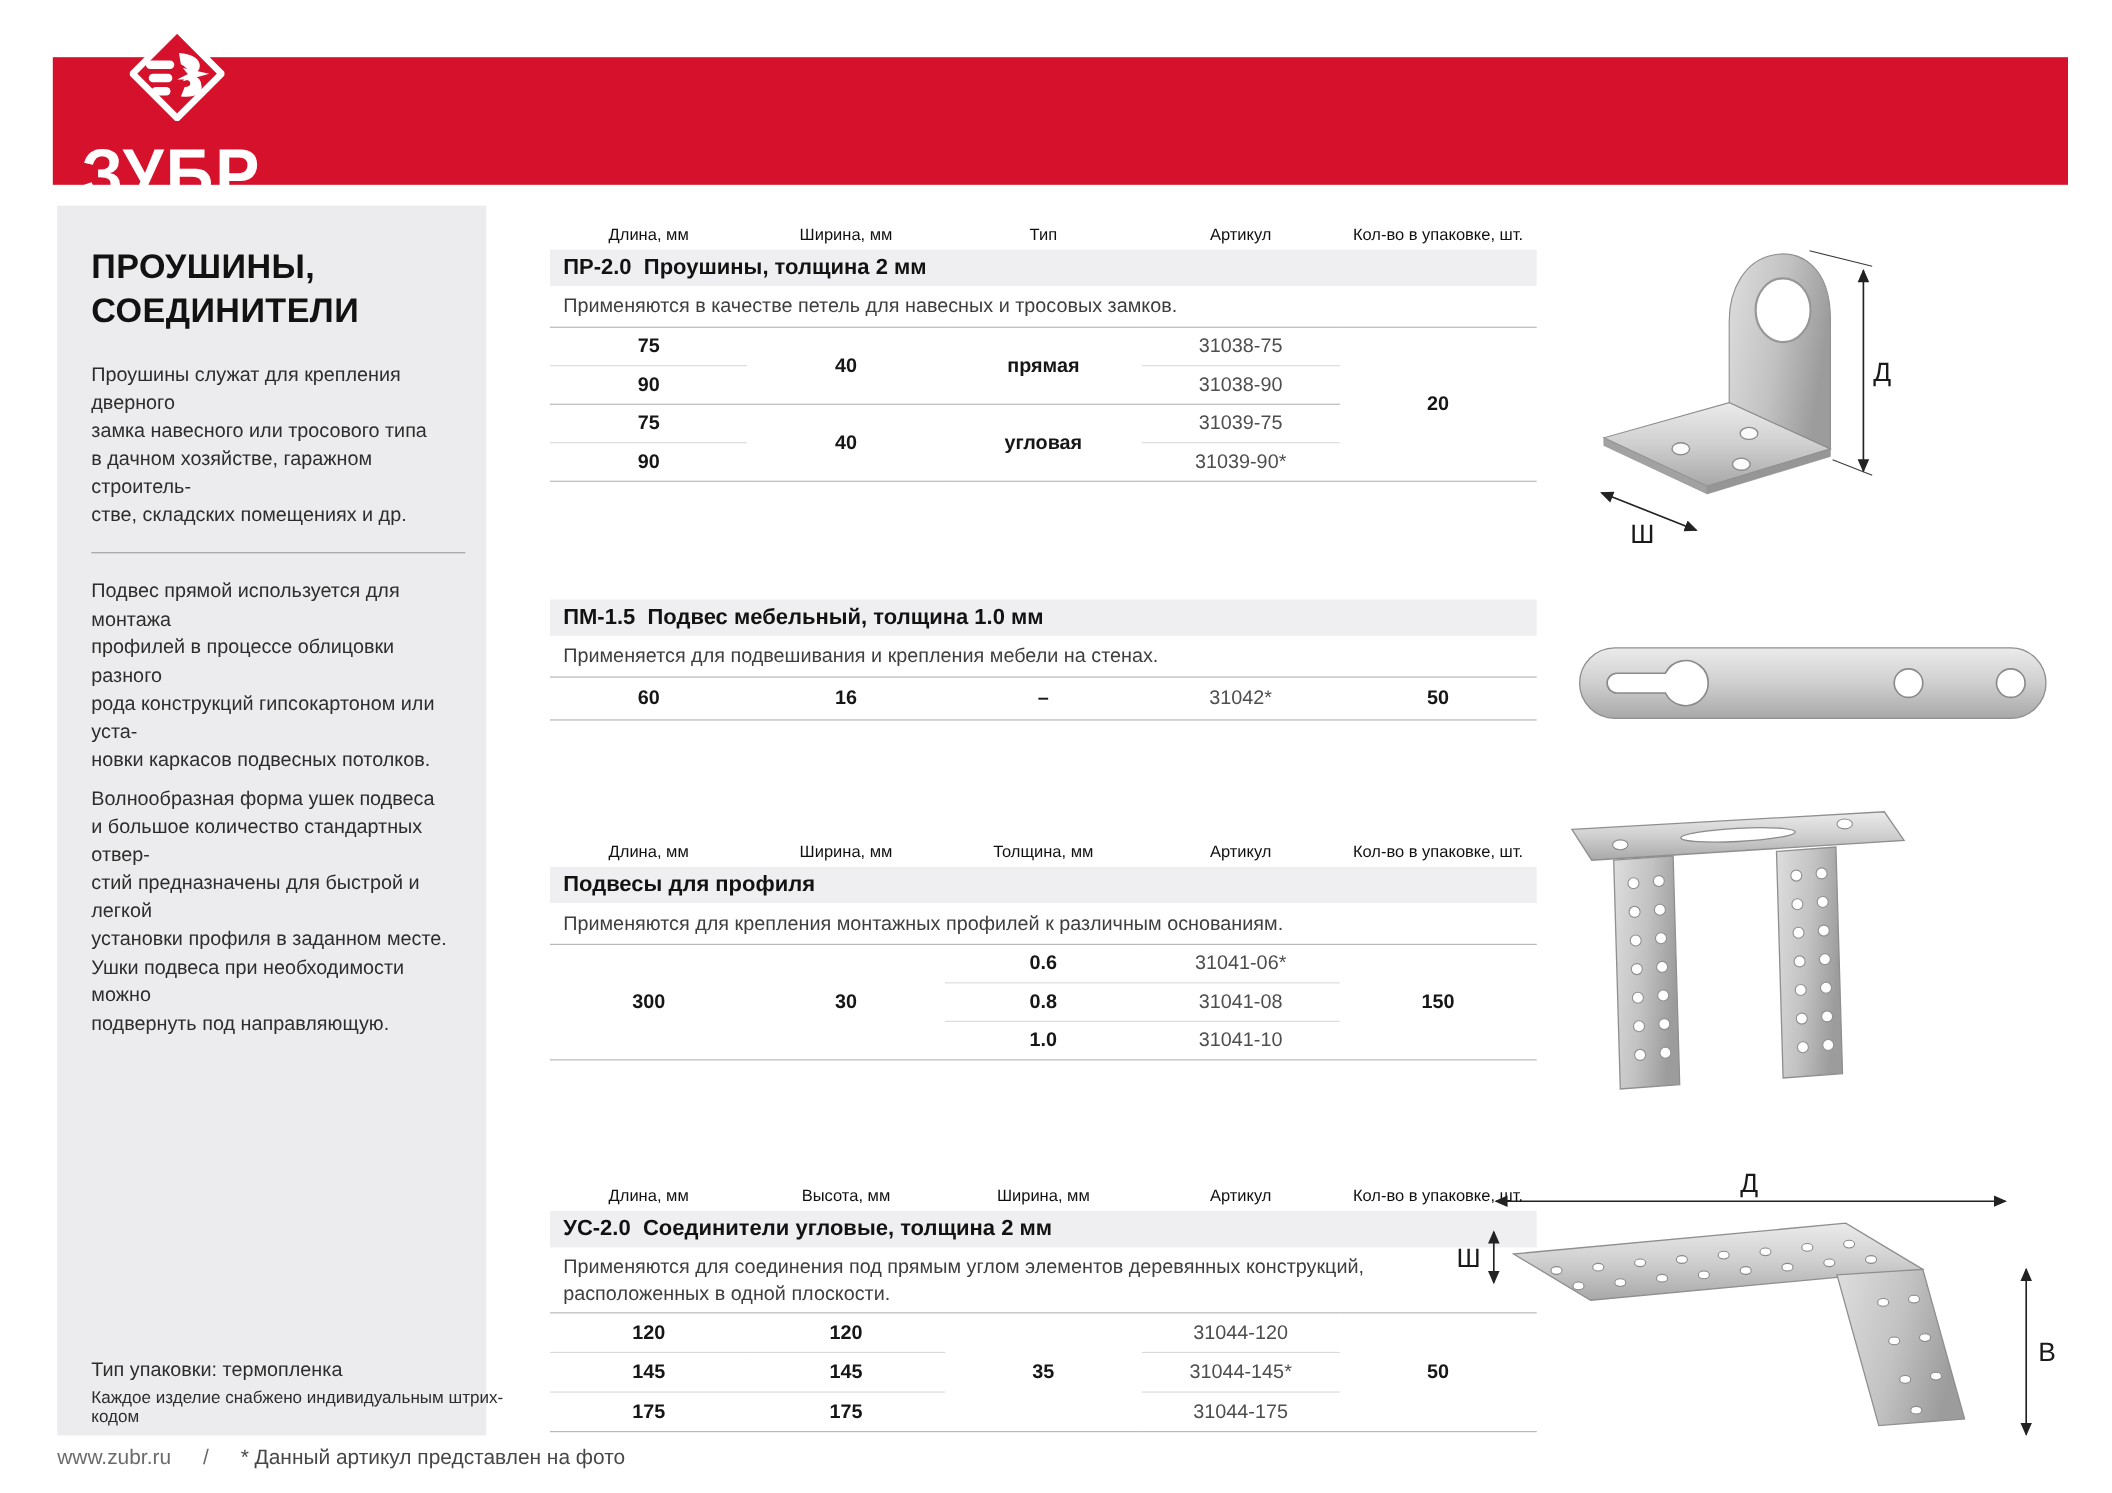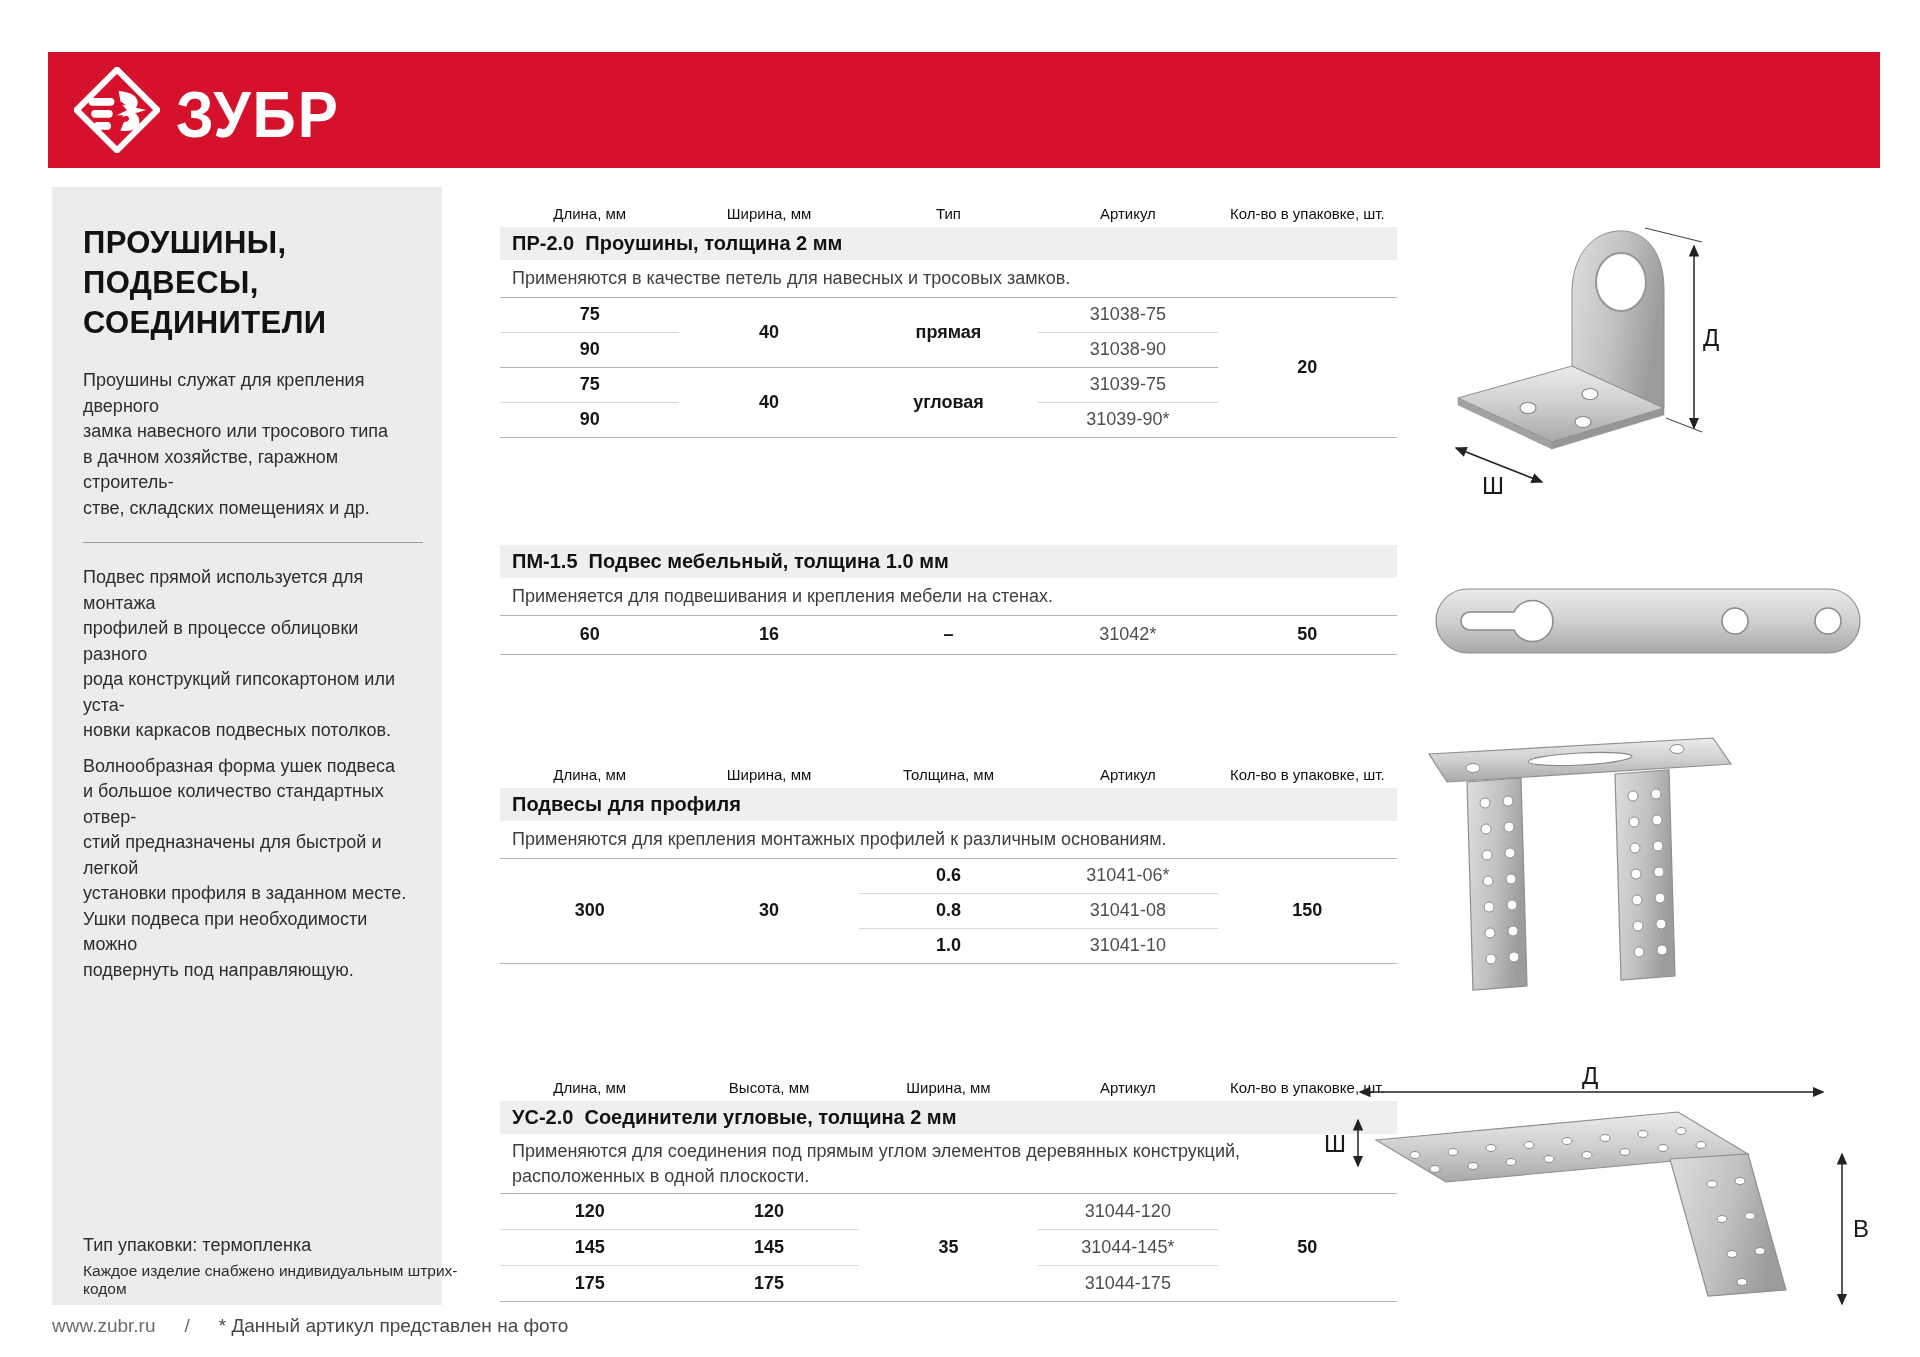--- a/index.html
+++ b/index.html
@@ -6,21 +6,21 @@
   html,body { width:1920px; height:1357px; }
   body {
     position:relative; background:#ffffff;
     font-family:"Liberation Sans", sans-serif;
     color:#161616; overflow:hidden;
   }
 
   
   .red-band { position:absolute; left:48px; top:52px; width:1832px; height:116px;
     background:#d6112b; display:flex; align-items:center; }
-  .logo { display:flex; align-items:flex-end; gap:16px; margin-left:26px; }
+  .logo { display:flex; align-items:center; gap:16px; margin-left:26px;flex-direction:column; }
   .logo-text { color:#ffffff; font-weight:bold; font-size:64px; letter-spacing:2px;
     transform:scaleX(0.94); transform-origin:left center; line-height:1; padding-bottom:6px; }
 
   
   .sidebar { position:absolute; left:52px; top:187px; width:390px; height:1118px;
     background:#ececee; padding:36px 20px 0 31px; }
   .sidebar-title { font-size:31px; font-weight:bold; line-height:40px; color:#121212;
     letter-spacing:0.4px; margin-bottom:25px; }
   .sb-par { margin-bottom:0; }
   .sb-line { font-size:18px; line-height:25.5px; color:#2d2d2d; }
@@ -93,21 +93,20 @@
       <path d="M52,28 Q74,30 74,42 Q74,49 64,51 Q76,53 76,64 Q76,76 54,74 L58,64 Q64,64 64,60 Q64,56 56,56 L50,56 L62,50 Q62,44 54,40 Z" fill="#ffffff"></path>
       <polygon points="56,44 84,50 56,58 62,51" fill="#ffffff"></polygon>
     </svg>
     <div class="logo-text">ЗУБР</div>
   </div>
 </div>
 
 <div class="sidebar">
   <div class="sidebar-title">
     <div>ПРОУШИНЫ,</div>
-    <div>ПОДВЕСЫ,</div>
     <div>СОЕДИНИТЕЛИ</div>
   </div>
   <div class="sb-par">
     <div class="sb-line">Проушины служат для крепления дверного</div>
     <div class="sb-line">замка навесного или тросового типа</div>
     <div class="sb-line">в дачном хозяйстве, гаражном строитель-</div>
     <div class="sb-line">стве, складских помещениях и др.</div>
   </div>
   <hr class="sb-divider">
   <div class="sb-par">

